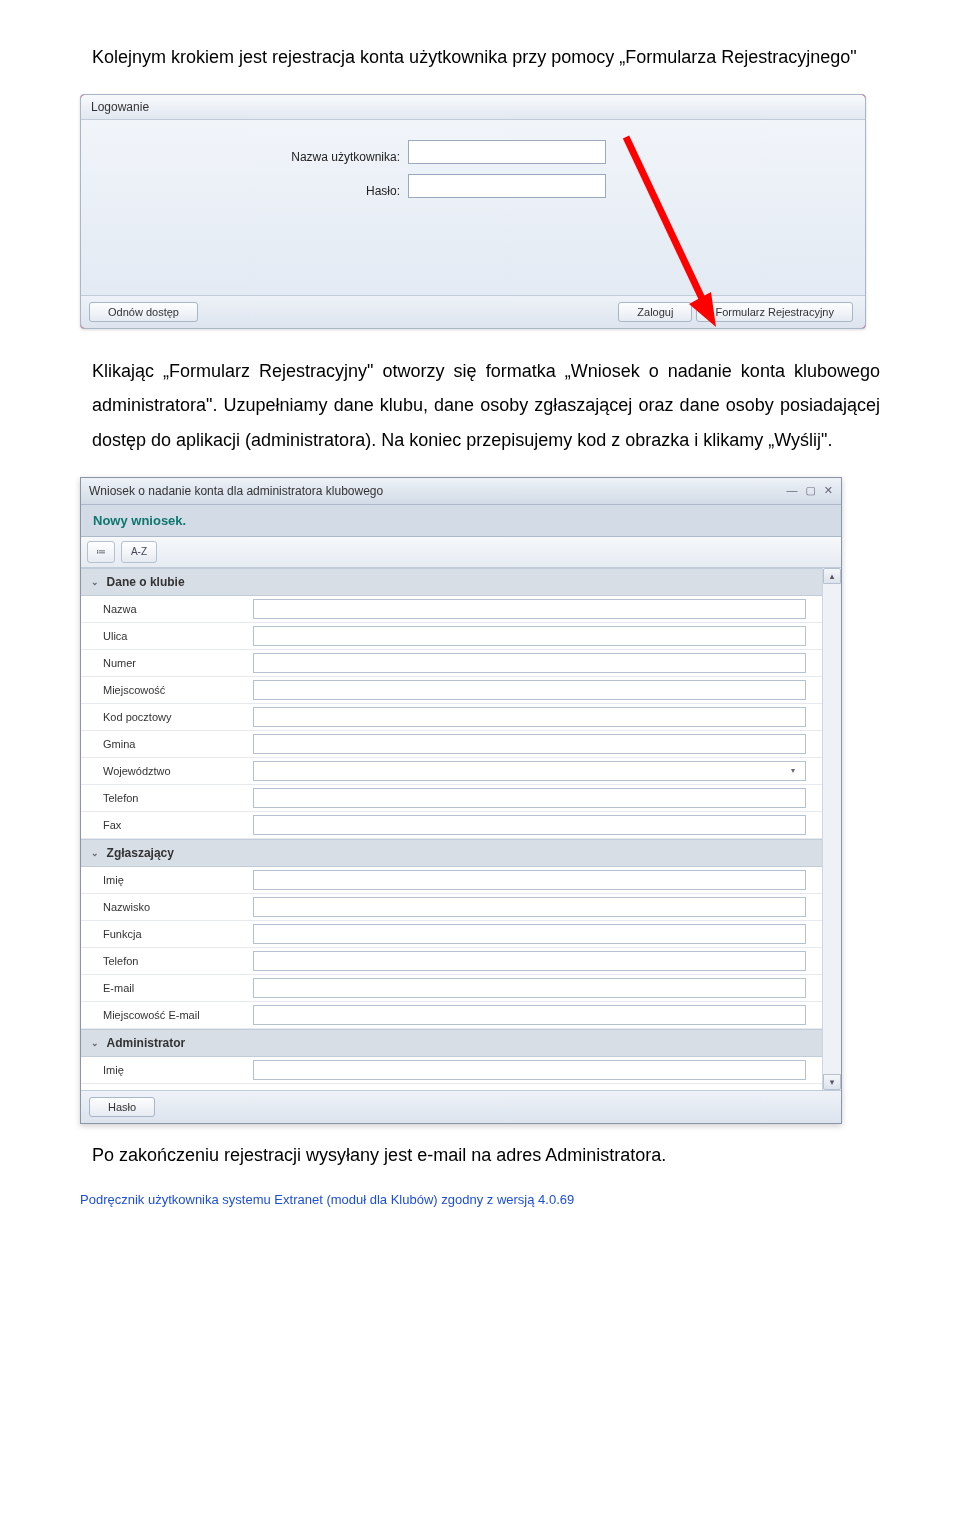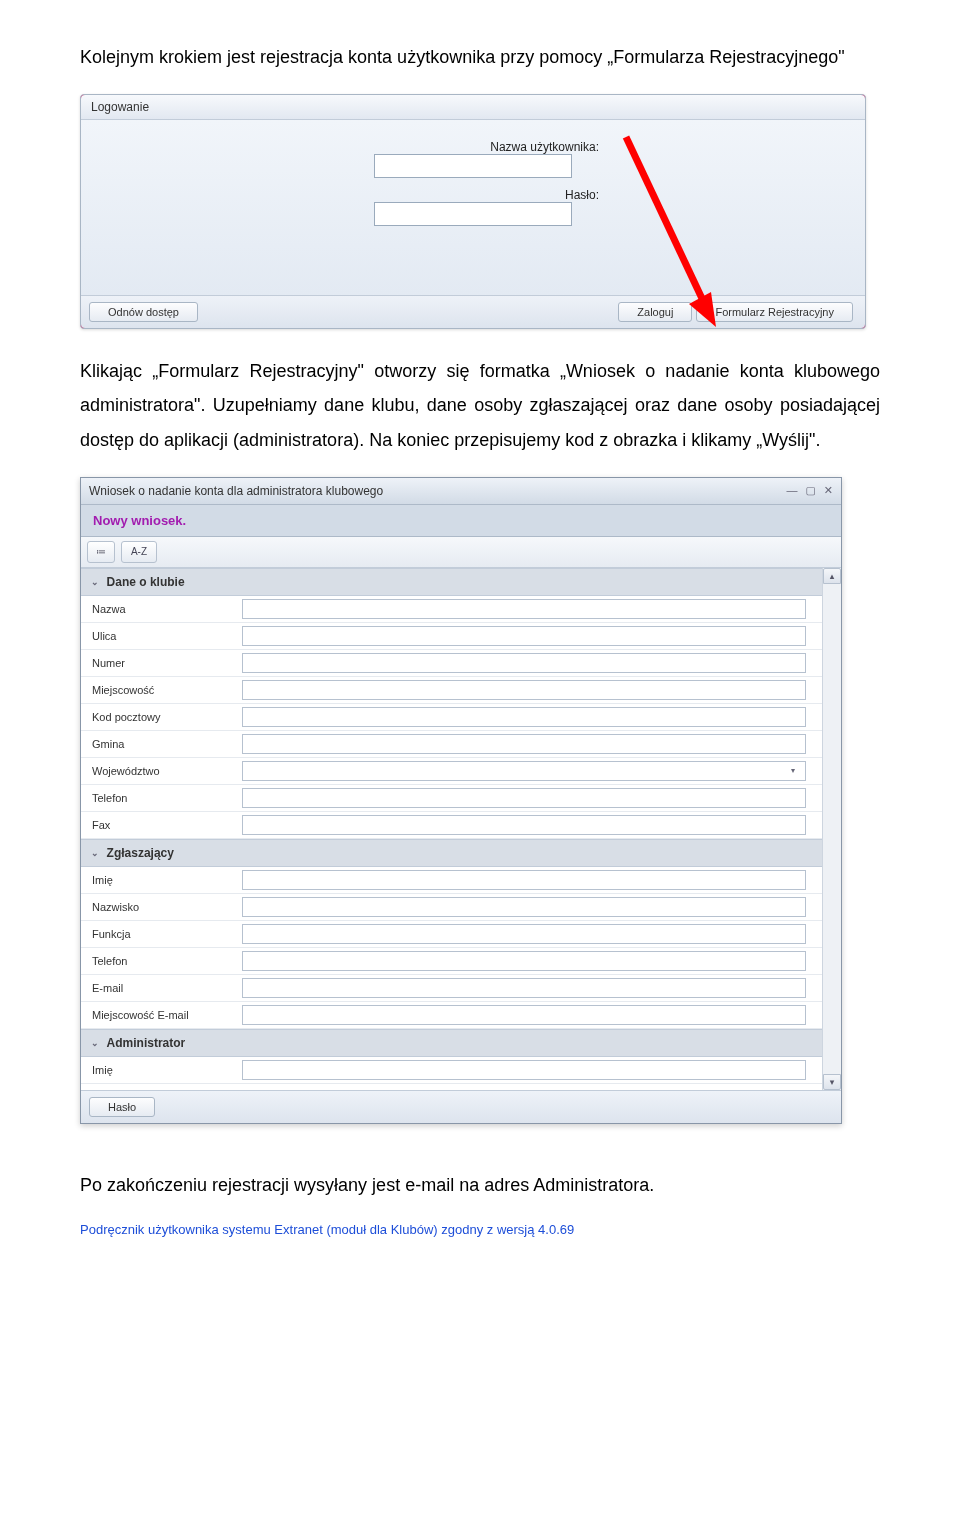--- a/index.html
+++ b/index.html
@@ -11,20 +11,21 @@
     width: 960px;
   }
   .page {
     padding: 40px 80px 30px 80px;
   }
   .para {
     font-size: 18px;
     line-height: 1.9;
     text-align: justify;
     margin-bottom: 20px;
+    margin-left: 12px;
   }
 
   
   .login-panel {
     border: 1px solid #a9b6c5;
     border-radius: 4px;
     background: #be185d;
     width: 98%;
     box-shadow: 0 1px 3px rgba(0,0,0,0.15);
     margin-bottom: 25px;
@@ -38,24 +39,23 @@
     border-radius: 4px 4px 0 0;
   }
   .login-body {
     background: linear-gradient(#f1f5fa, #e3eaf3);
     padding: 20px 10px 15px 10px;
     position: relative;
     min-height: 140px;
   }
   .login-row {
     display: flex;
-    align-items: center;
+    align-items: flex-end;
     margin-bottom: 10px;
     justify-content: center;
-    flex-direction: column;
   }
   .login-label {
     width: 260px;
     text-align: right;
     font-size: 12px;
     color: #222;
     padding-right: 8px;
   }
   .login-input {
     width: 190px;
@@ -97,41 +97,41 @@
     height: 215px;
     pointer-events: none;
     z-index: 5;
   }
 
   
   .win {
     width: 760px;
     border: 1px solid #8896a8;
     background: #fff;
-    margin-bottom: 44px;
+    margin-bottom: 14px;
     box-shadow: 0 2px 6px rgba(0,0,0,0.2);
   }
   .win-title {
     background: linear-gradient(#eef2f8, #d2dbe6);
     border-bottom: 1px solid #adb9c8;
     padding: 6px 8px;
     font-size: 12px;
     color: #333;
     display: flex;
     align-items: center;
   }
   .win-title-text { flex: 1; }
   .win-icons { display: flex; gap: 8px; font-size: 11px; color: #667; }
   .win-icons span { cursor: pointer; }
   .win-sub {
     background: #d2dbe6;
     padding: 8px 12px;
     font-size: 13px;
     font-weight: bold;
-    color: #a21caf;
+    color: #0f766e;
     border-bottom: 1px solid #adb9c8;
   }
   .win-toolbar {
     background: linear-gradient(#f6f8fb, #e6ebf2);
     border-bottom: 1px solid #c2ccd9;
     padding: 4px 6px;
     display: flex;
     align-items: center;
     gap: 6px;
   }
@@ -198,21 +198,21 @@
   .field-row {
     display: flex;
     align-items: center;
     border-bottom: 1px solid #e6eaef;
     padding: 3px 0;
   }
   .field-label {
     width: 150px;
     font-size: 11px;
     color: #333;
-    padding-left: 11px;
+    padding-left: 22px;
   }
   .field-input {
     flex: 1;
     margin-right: 16px;
   }
   .field-input input, .field-input .combo {
     width: 100%;
     box-sizing: border-box;
     height: 20px;
     border: 1px solid #b6c1cf;

